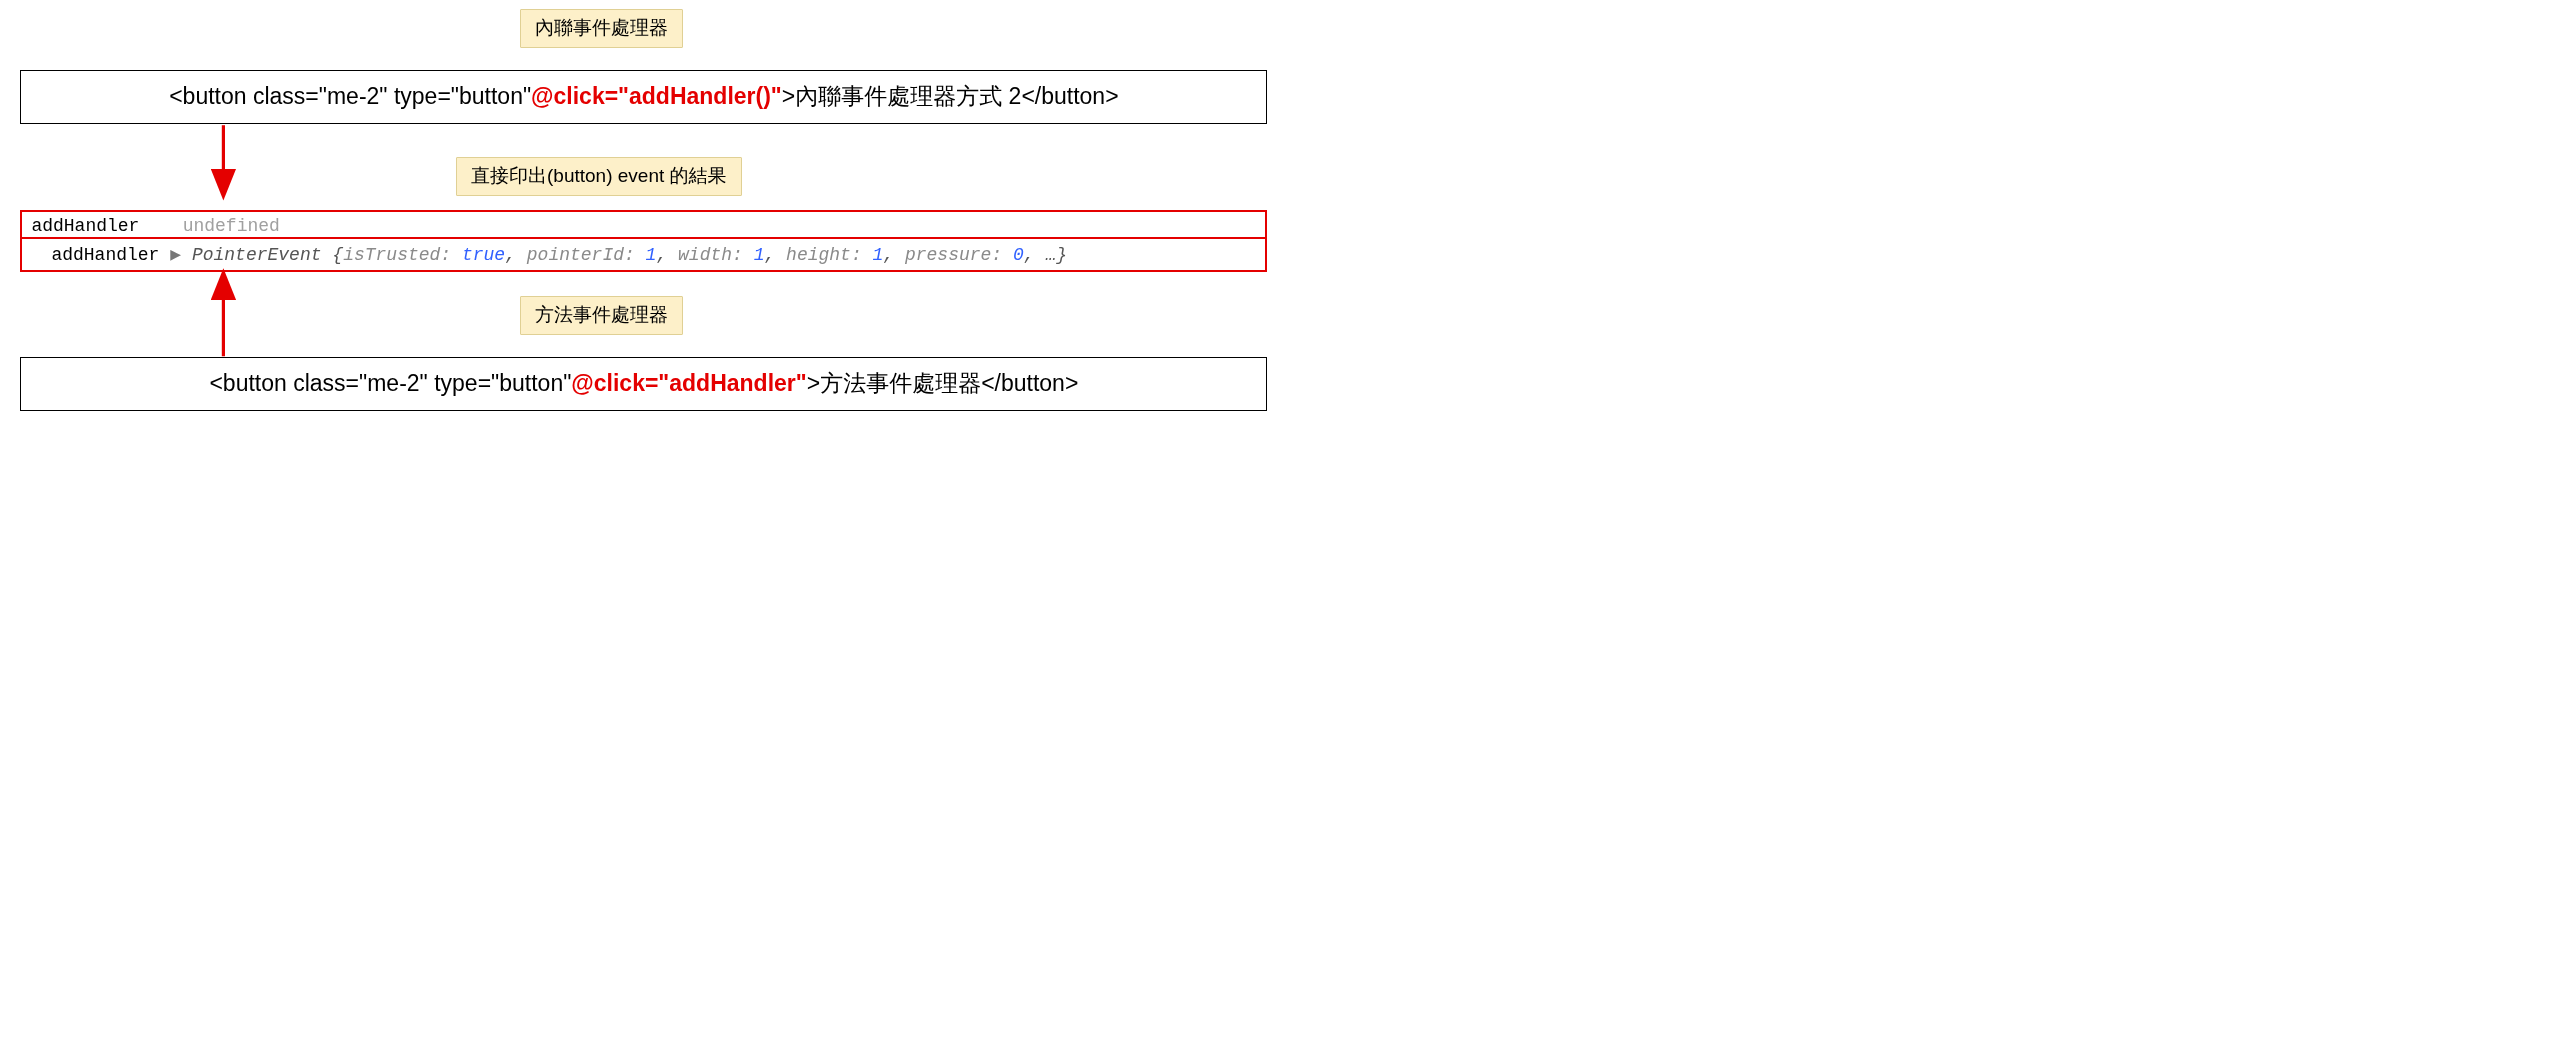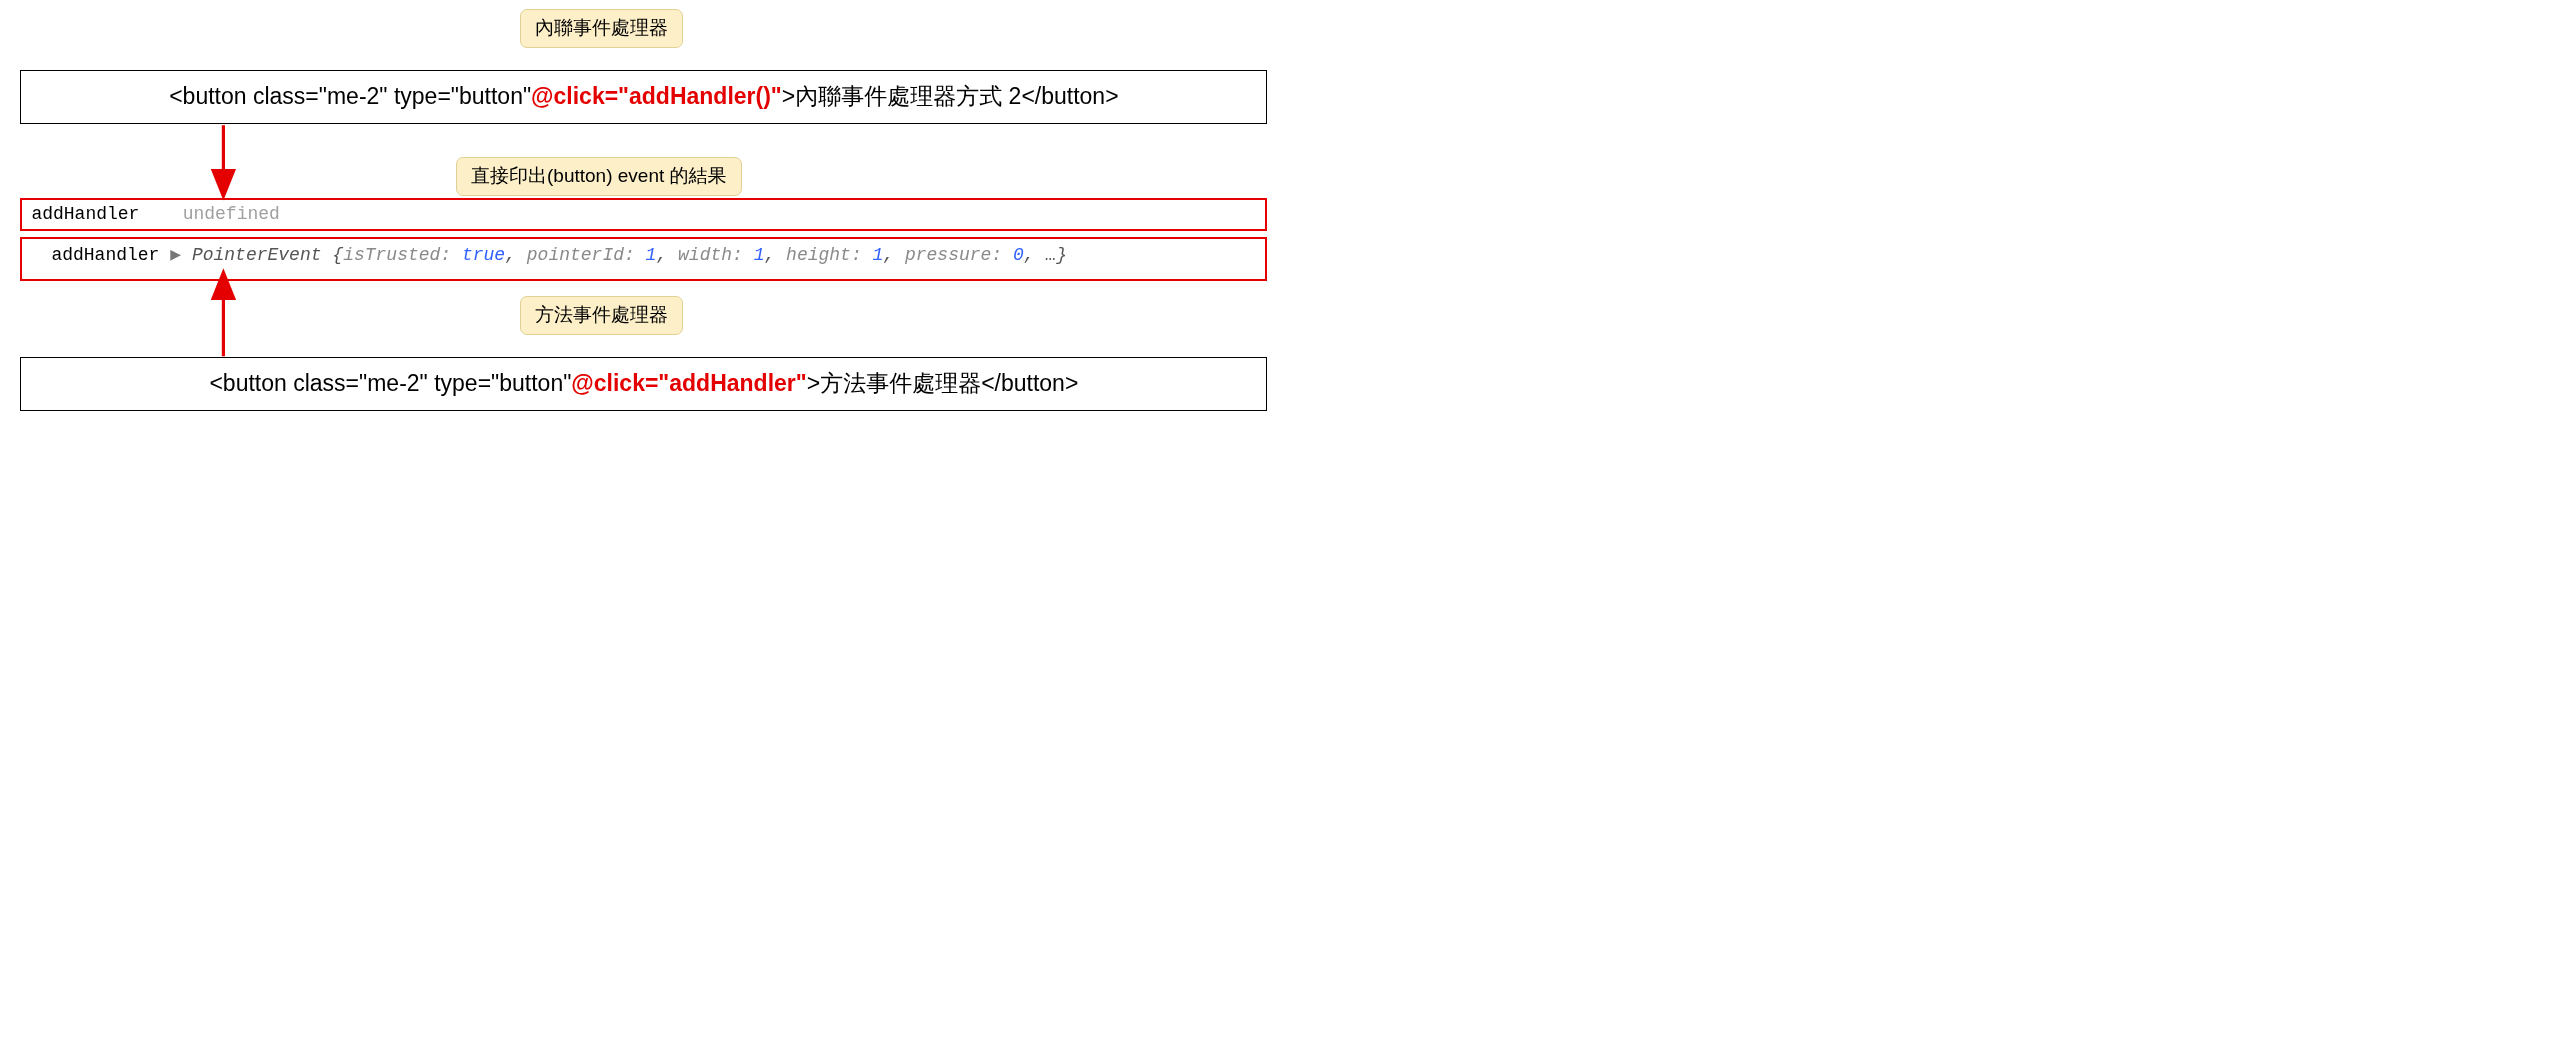--- a/index.html
+++ b/index.html
@@ -12,21 +12,21 @@
   .canvas {
     position: relative;
     width: 1288px;
     height: 530px;
     transform-origin: top left;
   }
   .badge {
     display: inline-block;
     background: #fdf0c9;
     border: 0.6px solid #e0d094;
-    border-radius: 7px;
+    border-radius: 1px;
     padding: 6.4px 14px;
     font-size: 19px;
     color: #000;
     line-height: 1.3;
     white-space: nowrap;
   }
   .code-box {
     border: 0.6px solid #000;
     background: #fff;
     font-size: 23px;
@@ -80,27 +80,27 @@
   <div class="abs code-box" style="left:20.4px; top:70px; width:1247px; height:54px;">
     <span>&lt;button class="me-2" type="button" </span>
       <span class="attr-red">@click="addHandler()"</span>
       <span>&gt;內聯事件處理器方式 2&lt;/button&gt;</span>
   </div>
 
   <div class="abs" style="left:456px; top:157px;">
     <div class="badge">直接印出(button) event 的結果</div>
   </div>
 
-  <div class="abs console-block" style="left:20.4px; top:198px; width:1247px; height:33px;">
+  <div class="abs console-block" style="left:20.4px; top:210px; width:1247px; height:33px;">
     <span class="c-name">addHandler</span>
     <span>&nbsp;&nbsp;</span>
     <span class="c-undef">undefined</span>
   </div>
 
-  <div class="abs console-block" style="left:20.4px; top:237px; width:1247px; height:44px;padding-left:29px;" id="console2">
+  <div class="abs console-block" style="left:20.4px; top:237px; width:1247px; height:35px;padding-left:29px;" id="console2">
     
   <span class="c-name">addHandler</span><span>  </span><span class="c-tri">▶ </span><span class="c-cls">PointerEvent </span><span class="c-brace">{</span><span class="c-prop">isTrusted: </span><span class="c-bool">true</span><span class="c-brace">, </span><span class="c-prop">pointerId: </span><span class="c-num">1</span><span class="c-brace">, </span><span class="c-prop">width: </span><span class="c-num">1</span><span class="c-brace">, </span><span class="c-prop">height: </span><span class="c-num">1</span><span class="c-brace">, </span><span class="c-prop">pressure: </span><span class="c-num">0</span><span class="c-brace">, </span><span class="c-ell">…</span><span class="c-brace">}</span></div>
 
   <div class="abs" style="left:520px; top:296px;">
     <div class="badge">方法事件處理器</div>
   </div>
 
   <div class="abs code-box" style="left:20.4px; top:357px; width:1247px; height:54px;">
     <span>&lt;button class="me-2" type="button" </span>
       <span class="attr-red">@click="addHandler"</span>

